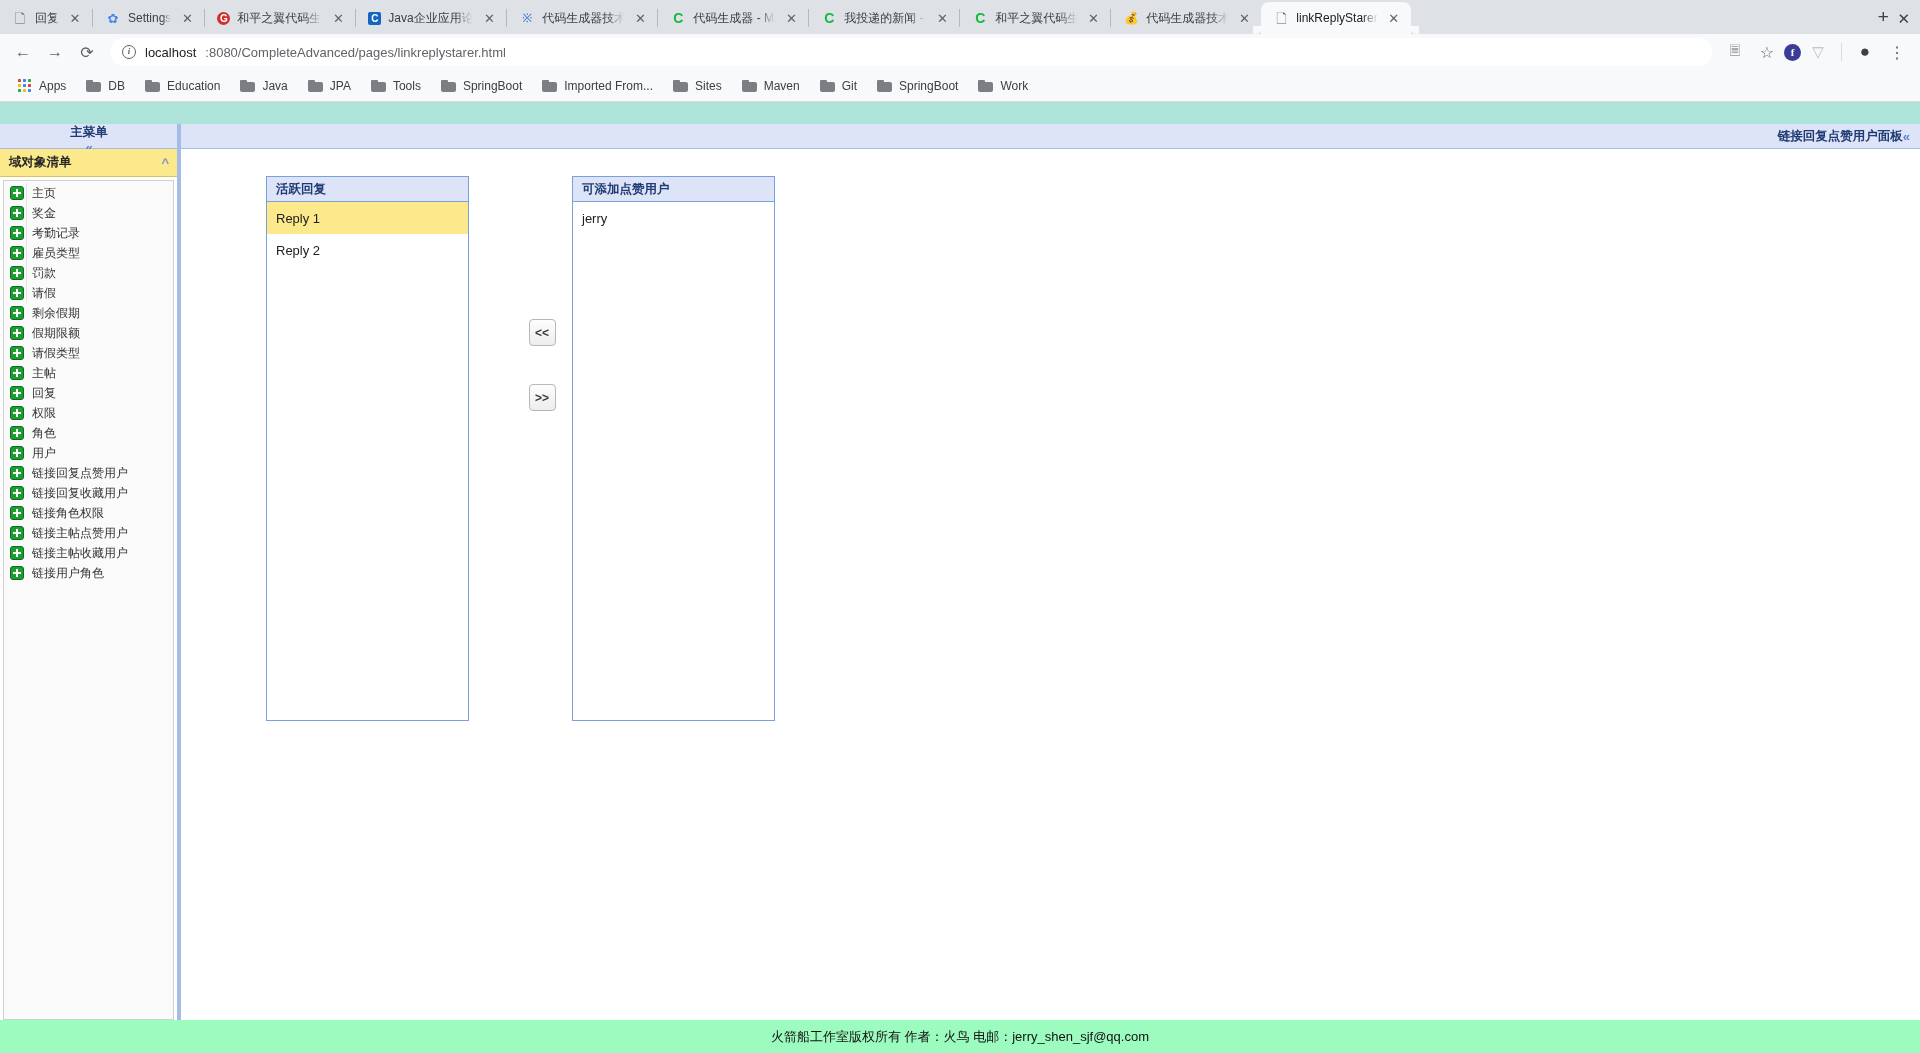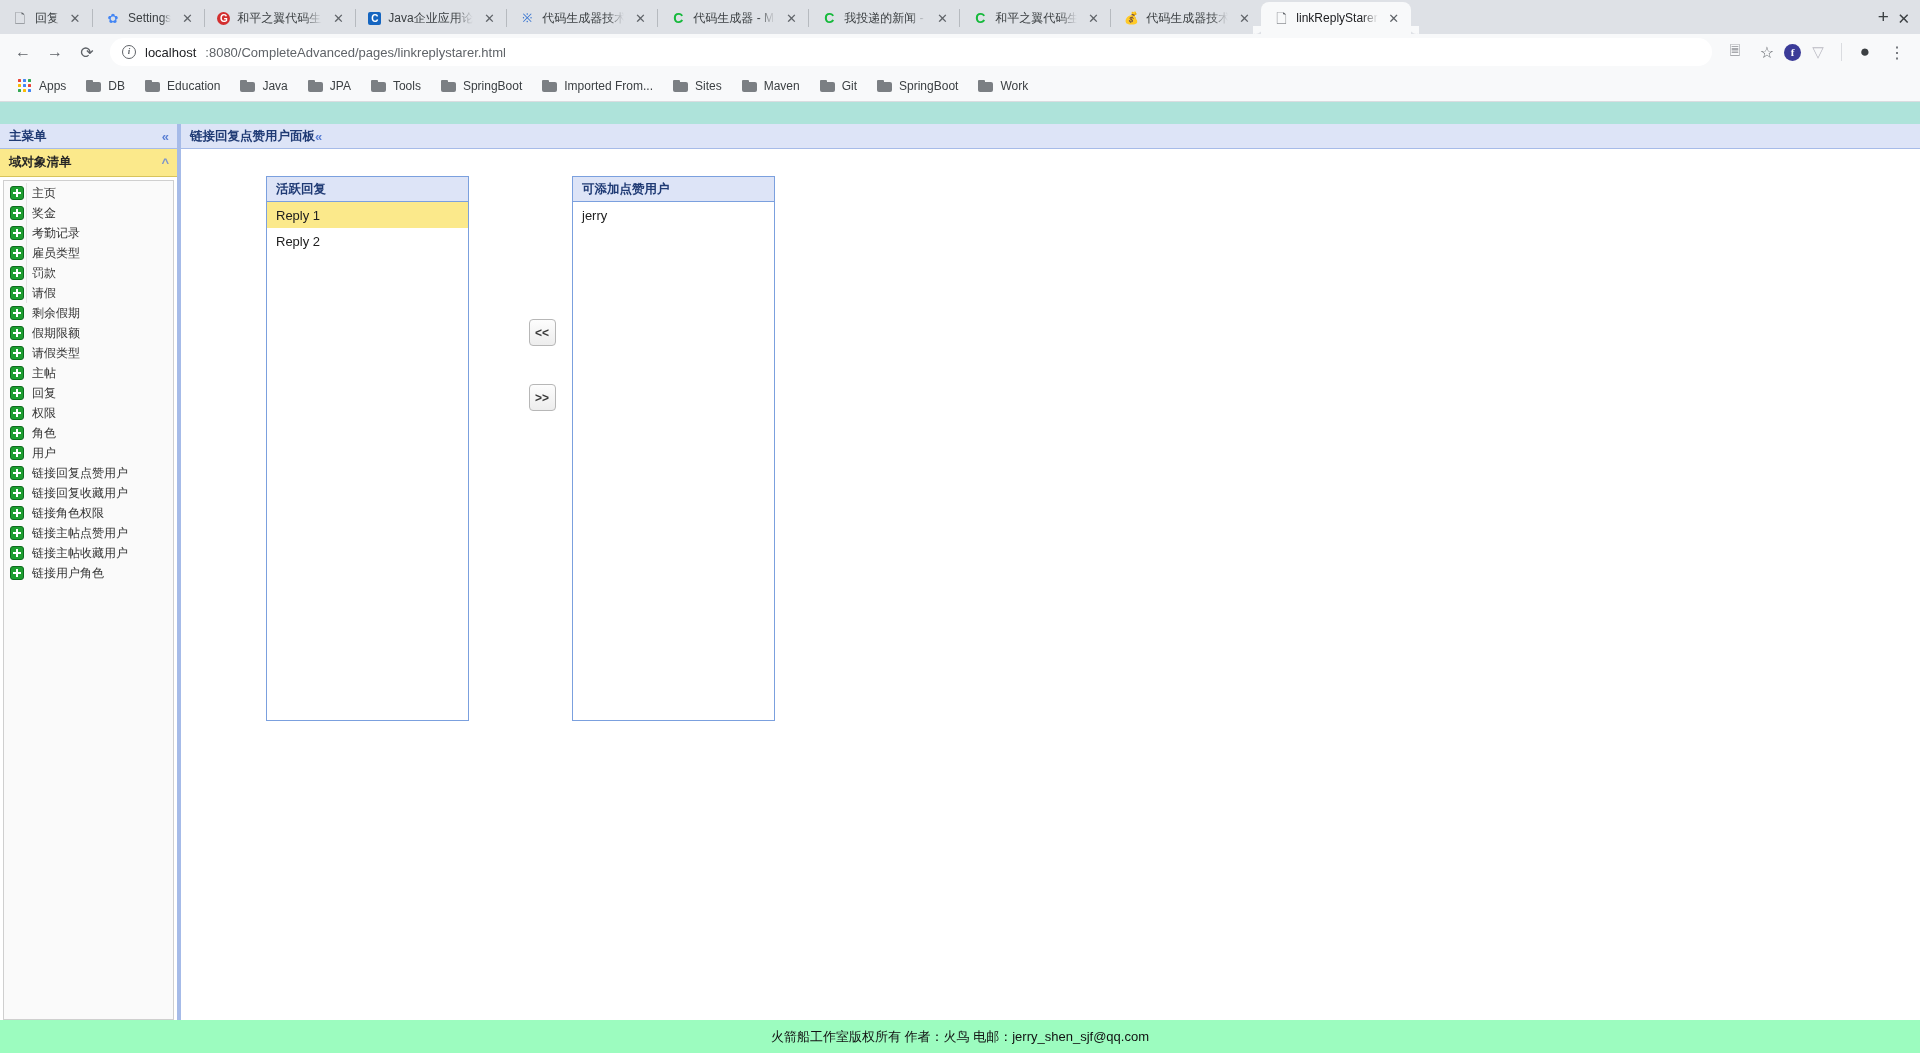--- a/index.html
+++ b/index.html
@@ -185,21 +185,21 @@
     border-right: 2px solid #a6bbe8;
     display: flex; flex-direction: column;
     min-height: 0;
   }
   .panel-head {
     background: #dde4f7;
     border-bottom: 1px solid #a6bbe8;
     height: 25px;
     display: flex; align-items: center; justify-content: space-between;
     padding: 0 8px 0 9px;
-    font-size: 12.5px; font-weight: bold; color: #1f3a74;
+    font-size: 12.5px; font-weight: bold; color: #1f3a74; flex-direction: column;
   }
   .chev { color: #5a7fd4; font-size: 13px; line-height: 1; }
   .accordion-head {
     background: #fbe98b;
     border-bottom: 1px solid #d8c45c;
     height: 28px;
     display: flex; align-items: center; justify-content: space-between;
     padding: 0 8px 0 9px;
     font-size: 12.5px; font-weight: bold; color: #262626;
   }
@@ -248,21 +248,21 @@
     margin: 0 0 0 0;
     border-left: 2px solid #a6bbe8;
     display: flex; flex-direction: column;
     flex: 1 1 auto;
     min-height: 0;
   }
   .content-head {
     background: #dde4f7;
     border-bottom: 1px solid #a6bbe8;
     height: 25px;
-    display: flex; align-items: center; justify-content: flex-start;
+    display: flex; align-items: center; justify-content: flex-end;
     padding: 0 10px 0 9px;
     font-size: 12.5px; font-weight: bold; color: #1f3a74;
   }
   .content-body {
     flex: 1 1 auto;
     background: #ffffff;
     padding: 27px 0 0 85px;
     min-height: 0;
   }
   .lists {
@@ -282,21 +282,21 @@
   .list-head {
     background: #dde4f7;
     border-bottom: 1px solid #7ba0de;
     height: 25px; flex: 0 0 25px;
     display: flex; align-items: center;
     padding: 0 9px;
     font-size: 12.5px; font-weight: bold; color: #1f3a74;
   }
   .list-body { flex: 1 1 auto; overflow: hidden; }
   .list-item {
-    height: 26px;
+    height: 32px;
     display: flex; align-items: center;
     padding: 0 9px;
     font-size: 13px; color: #202020;
   }
   .list-item.selected { background: #fbe98b; }
   .gap { width: 31px; flex: 0 0 31px; }
   .btncol {
     width: 36px; flex: 0 0 36px;
     display: flex; flex-direction: column; align-items: center;
     padding-top: 143px;

